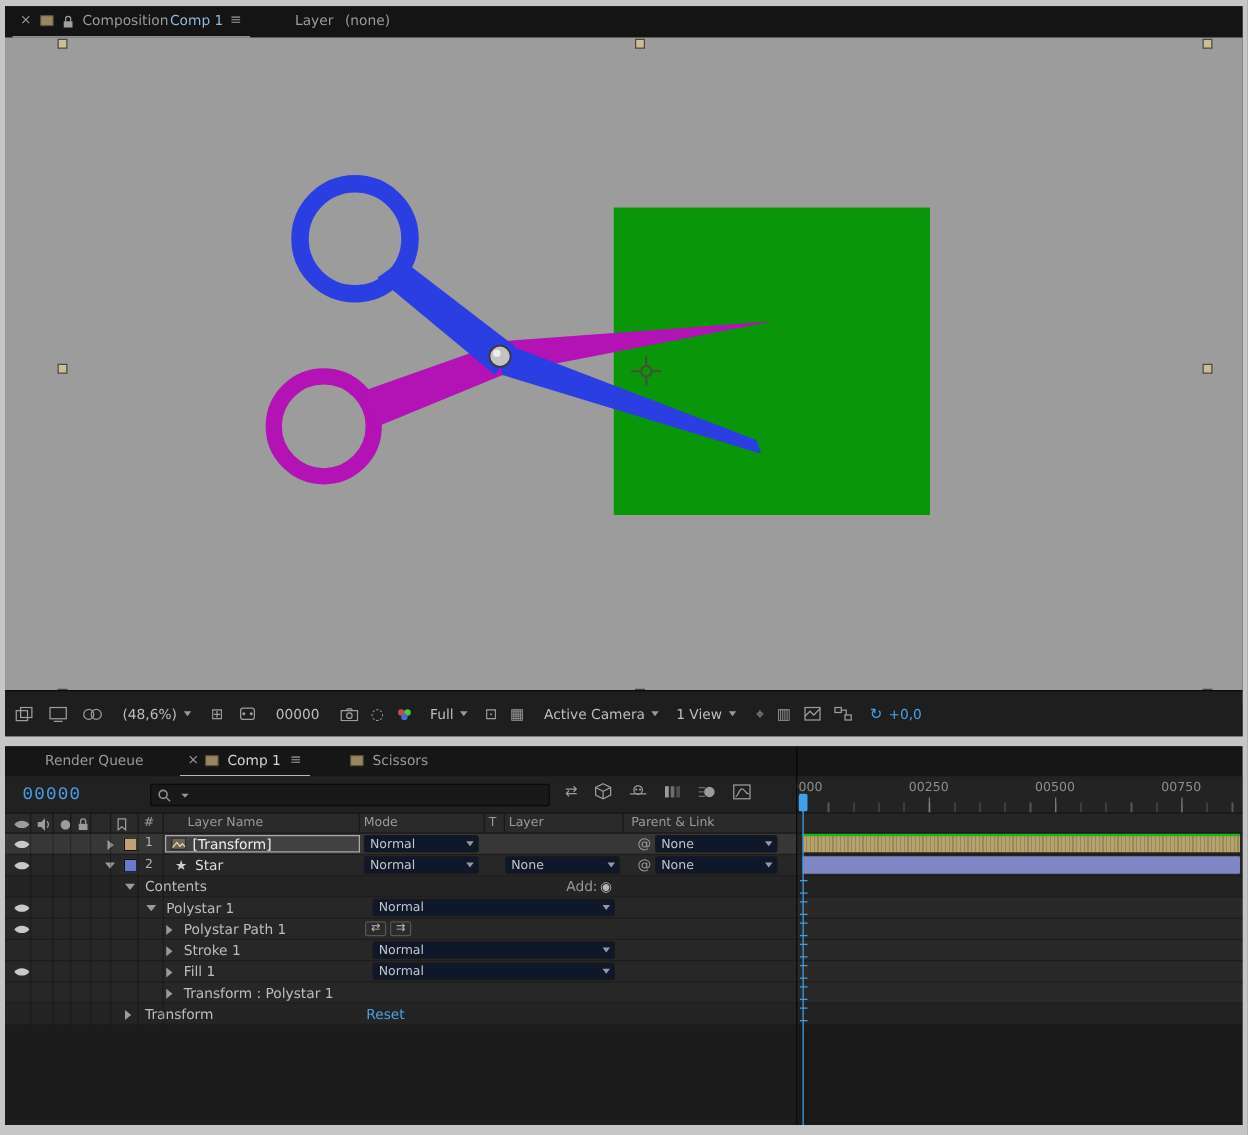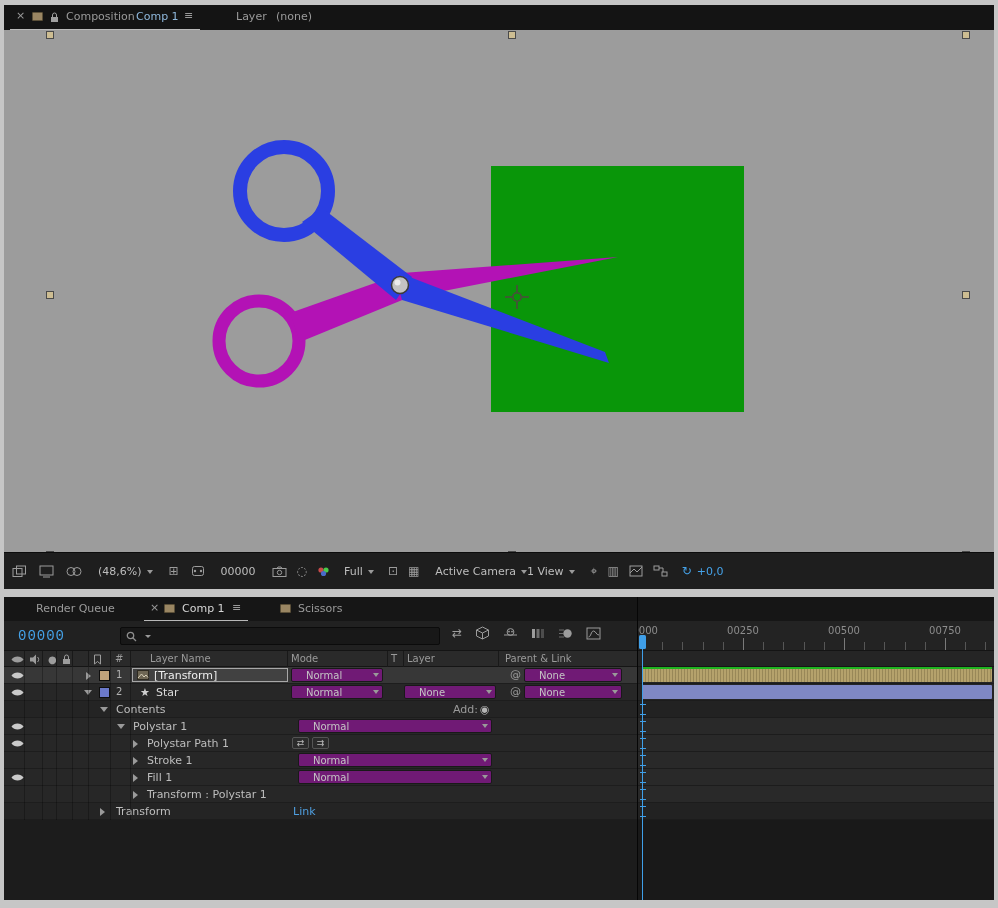--- a/index.html
+++ b/index.html
@@ -39,21 +39,21 @@
   .tri{position:absolute;width:0;height:0}
   .tri-r{top:5px;border-top:4px solid transparent;border-bottom:4px solid transparent;border-left:5px solid #9a9a9a}
   .tri-d{top:6px;border-left:4px solid transparent;border-right:4px solid transparent;border-top:5px solid #9a9a9a}
   .eyeic{position:absolute;left:7px;top:4px}
   .swatch{position:absolute;left:95px;top:3px;width:11px;height:11px;border:1px solid #0e0e0e}
   .lnum{position:absolute;left:112px;top:2px;color:#b2b2b2;font-size:10px}
   .lname{position:absolute;top:2px;color:#dcdcdc}
   .plabel{position:absolute;top:2px;color:#bdbdbd}
   .dim{color:#9a9a9a}
   .selbox{position:absolute;left:128px;top:1px;width:156px;height:14px;background:#414141;border:1px solid #a8a8a8;display:flex;align-items:center;gap:5px;padding:0 4px;color:#eee}
-  .dd{position:absolute;top:1px;height:14px;background:#701a75;border:1px solid #191919;border-radius:2px;display:flex;align-items:center;justify-content:space-between;padding:0 3px 0 14px;color:#c4c4c4;font-size:10px}
+  .dd{position:absolute;top:1px;height:14px;background:#0f172a;border:1px solid #191919;border-radius:2px;display:flex;align-items:center;justify-content:space-between;padding:0 3px 0 4px;color:#c4c4c4;font-size:10px}
   .colsep{position:absolute;width:1px;background:rgba(0,0,0,.28);top:46px;height:154px;pointer-events:none}
   .hsep{position:absolute;width:1px;background:#191919;top:0;height:16px}
   .pick{position:absolute;top:1px;color:#9a9a9a;font-size:11px}
   .pathbox{position:absolute;top:2px;width:17px;height:12px;border:1px solid #555;border-radius:2px;color:#b9b9b9;font-size:9px;line-height:11px;text-align:center;background:#2b2b2b}
   .addbtn{position:absolute;top:2px;color:#b5b5b5;font-size:11px}
   .reset-link{position:absolute;top:2px;color:#4f9fe0}
 
   
   #ruler{position:absolute;left:0;top:0;right:0;height:30px;background:#232323;border-bottom:1px solid #141414;overflow:hidden}
   .rlabel{position:absolute;top:4px;width:40px;text-align:center;font-size:10px;color:#8d8d8d}
@@ -152,21 +152,21 @@
     <span class="ticon" style="margin-left:10px">◌</span>
     <svg style="margin-left:10px" width="13" height="11" viewBox="0 0 13 11">
         <circle cx="4" cy="4" r="2.6" fill="#c94a4a"></circle>
         <circle cx="9" cy="4" r="2.6" fill="#4ac94a"></circle>
         <circle cx="6.5" cy="7.5" r="2.6" fill="#4a6ac9"></circle>
       </svg>
     <span style="margin-left:14px"><span class="ddtext">Full</span><span class="crt"></span></span>
     <span class="ticon" style="margin-left:14px">⊡</span>
     <span class="ticon" style="margin-left:10px">▦</span>
     <span style="margin-left:16px"><span class="ddtext">Active Camera</span><span class="crt"></span></span>
-    <span style=""><span class="ddtext">1 View</span><span class="crt"></span></span>
+    <span style="margin-left:14px"><span class="ddtext">1 View</span><span class="crt"></span></span>
     <span class="ticon" style="margin-left:16px">⌖</span>
     <span class="ticon" style="margin-left:10px">▥</span>
     <svg style="margin-left:10px" width="14" height="12" viewBox="0 0 14 12">
         <rect x="1" y="1" width="12" height="10" fill="none" stroke="#9c9c9c"></rect>
         <path d="M1 8 L5 4 L8 7 L13 2" fill="none" stroke="#9c9c9c"></path>
       </svg>
     <svg style="margin-left:10px" width="15" height="12" viewBox="0 0 15 12">
         <rect x="1" y="1" width="5" height="4" fill="none" stroke="#9c9c9c"></rect>
         <rect x="9" y="7" width="5" height="4" fill="none" stroke="#9c9c9c"></rect>
         <path d="M6 3 h4 v4" fill="none" stroke="#9c9c9c"></path>
@@ -361,21 +361,21 @@
     </div>
 
     <div class="tlrow" style="top:165px">
       <span class="tri tri-r" style="left:129px"></span>
       <span class="plabel" style="left:143px">Transform : Polystar 1</span>
     </div>
 
     <div class="tlrow" style="top:182px;background:#242424">
       <span class="tri tri-r" style="left:96px"></span>
       <span class="plabel" style="left:112px">Transform</span>
-      <span class="reset-link" style="left:289px">Link</span>
+      <span class="reset-link" style="left:289px">Reset</span>
     </div>
 
     <span class="colsep" style="left:20px"></span>
       <span class="colsep" style="left:38px"></span>
       <span class="colsep" style="left:52px"></span>
       <span class="colsep" style="left:68px"></span>
       <span class="colsep" style="left:84px"></span>
       <span class="colsep" style="left:106px"></span>
       <span class="colsep" style="left:126px"></span>
 

